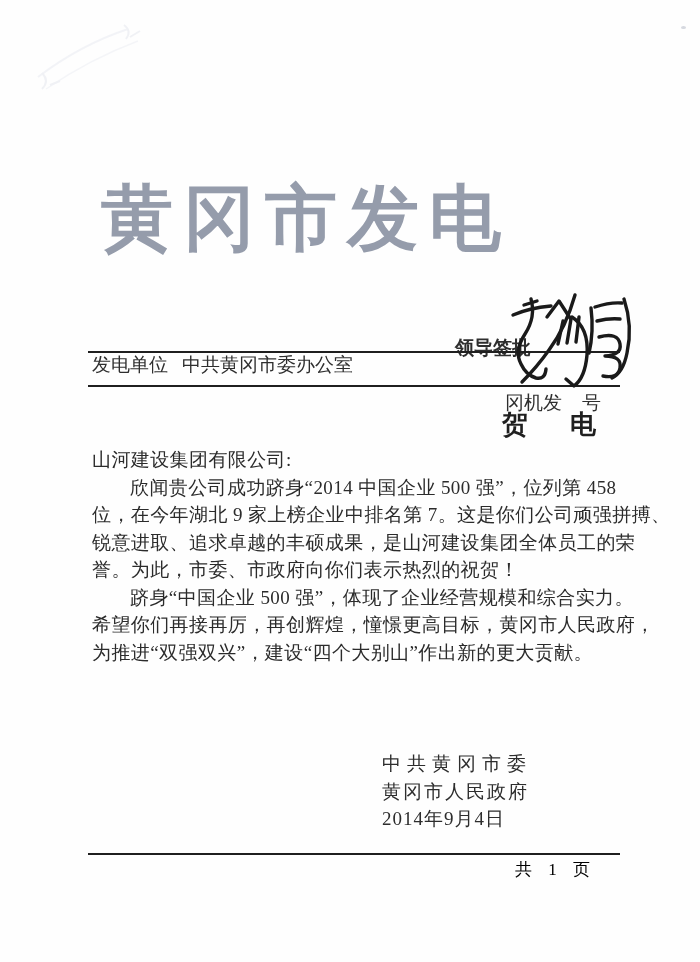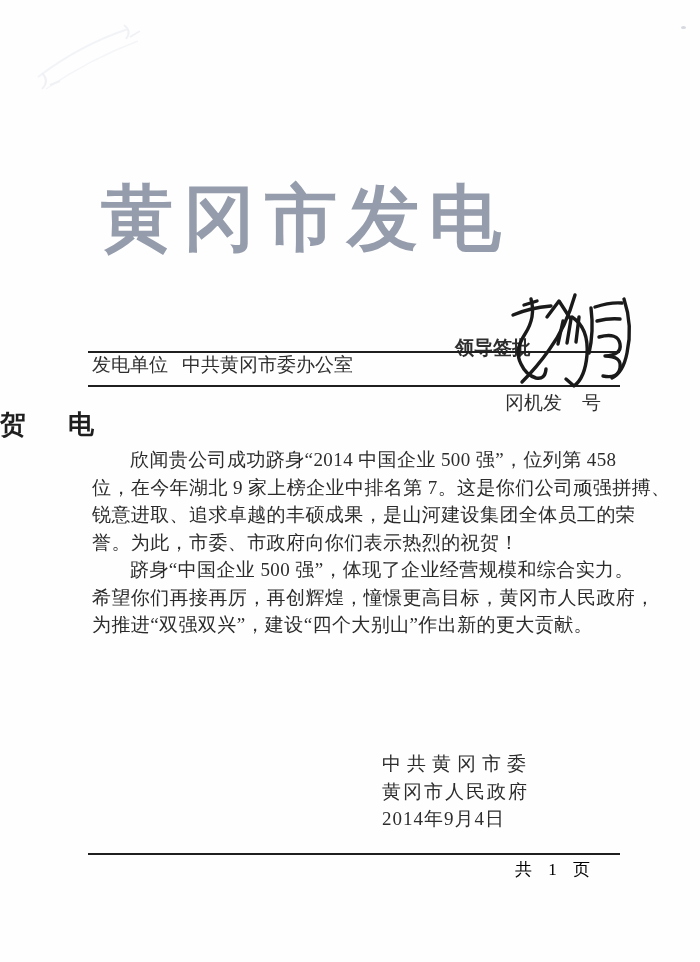--- a/index.html
+++ b/index.html
@@ -61,21 +61,21 @@
   .rule-2{top:385px;}
   .rule-footer{top:853px;}
 
   
   .sig{position:absolute;left:500px;top:286px;}
 
   
   .doc-title{
     position:absolute;
     top:407px;left:0;width:604px;
-    text-align:left;
+    text-align:right;
     font-size:26px;
     font-weight:bold;
     letter-spacing:8px;
     color:#1f1f1f;
     white-space:nowrap;
   }
 
   
   .body-block{
     position:absolute;
@@ -155,20 +155,21 @@
       <path d="M95,21 q15,-5 27,-4"></path>
       <path d="M97,35 q12,-3 23,-2"></path>
       <path d="M99,51 q19,-5 21,7 q2,11 -15,12 q17,0 15,12 q-2,11 -17,8"></path>
       <path d="M124,13 q9,27 3,54 q-4,20 -15,25"></path>
     </g>
   </svg>
 
   <div class="doc-title">贺　电</div>
 
   <div class="body-block">
+    <div class="line">山河建设集团有限公司:</div>
     <div class="line indent">欣闻贵公司成功跻身“2014 中国企业 500 强”，位列第 458</div>
     <div class="line">位，在今年湖北 9 家上榜企业中排名第 7。这是你们公司顽强拼搏、</div>
     <div class="line">锐意进取、追求卓越的丰硕成果，是山河建设集团全体员工的荣</div>
     <div class="line">誉。为此，市委、市政府向你们表示热烈的祝贺！</div>
     <div class="line indent">跻身“中国企业 500 强”，体现了企业经营规模和综合实力。</div>
     <div class="line">希望你们再接再厉，再创辉煌，憧憬更高目标，黄冈市人民政府，</div>
     <div class="line">为推进“双强双兴”，建设“四个大别山”作出新的更大贡献。</div>
   </div>
 
   <div class="signoff">

